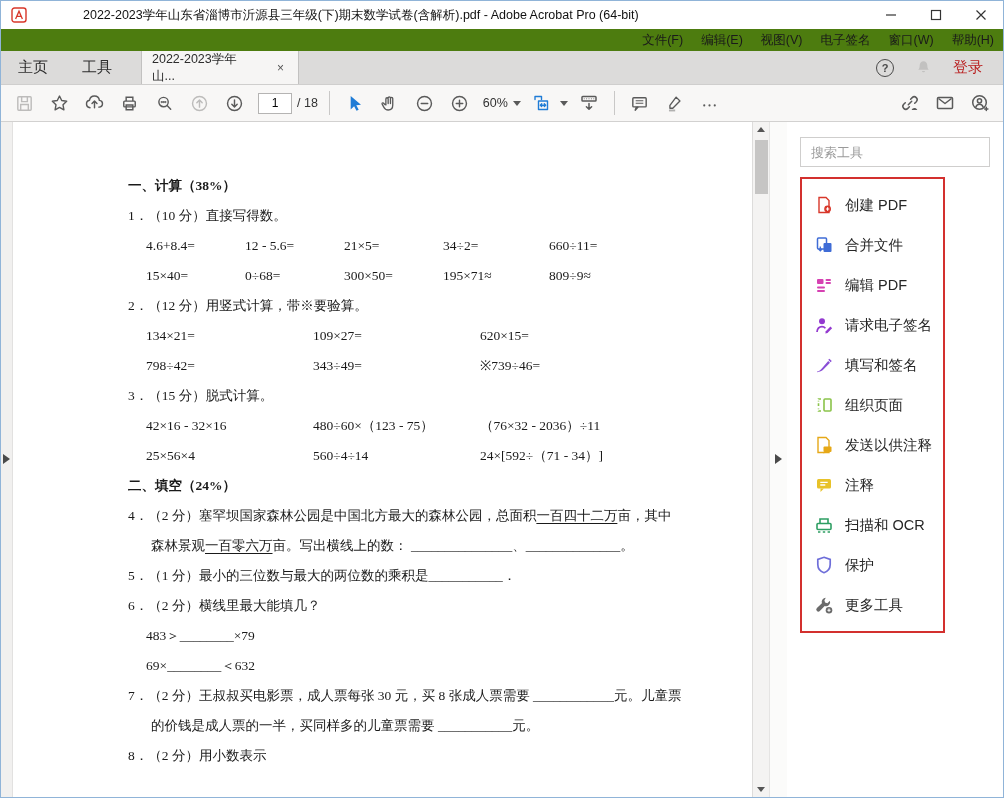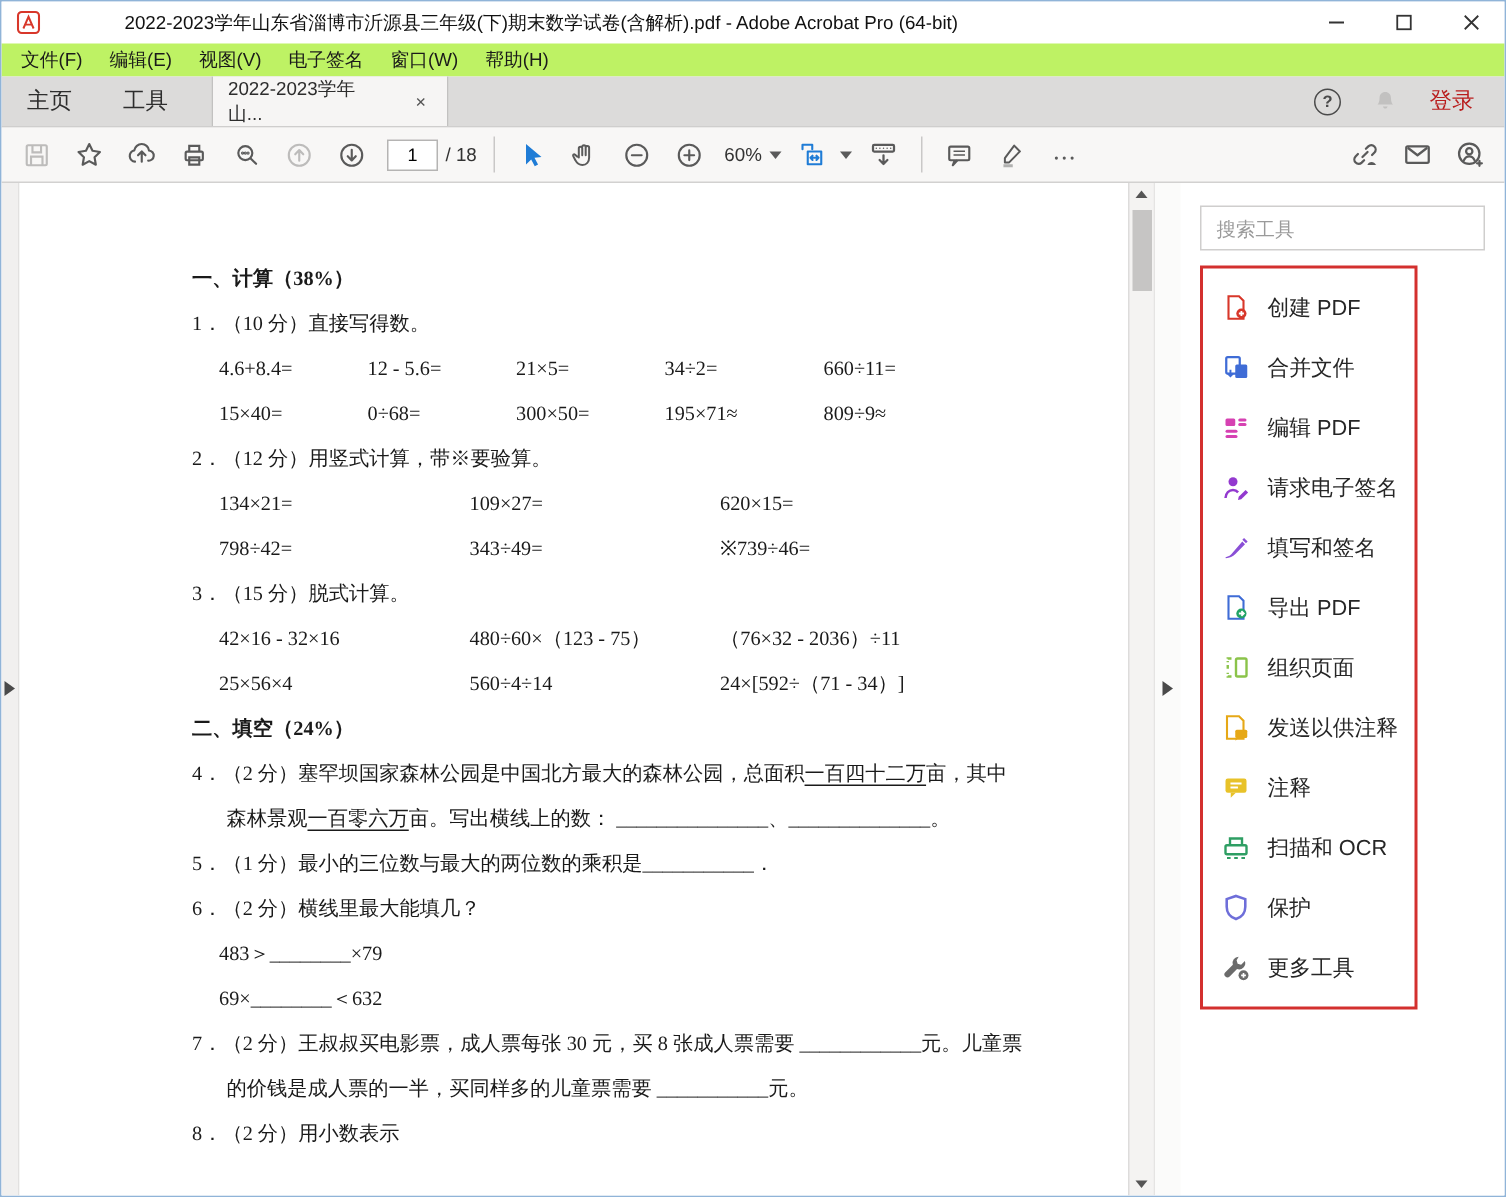--- a/index.html
+++ b/index.html
@@ -9,21 +9,21 @@
     background:#fff; border:1px solid #90b4d8;
     font-family:"Liberation Sans", sans-serif; color:#1a1a1a;
   }
   
   .titlebar { height:28px; display:flex; align-items:center; padding-left:10px; background:#fff; }
   .app-icon { width:16px; height:16px; margin-right:8px; flex:0 0 auto; }
   .title-text { font-size:12.5px; color:#111; white-space:nowrap;margin-left:48px; }
   .win-controls { margin-left:auto; display:flex; height:100%; }
   .win-btn { width:45px; height:100%; display:flex; align-items:center; justify-content:center; color:#333; }
   
-  .menubar { height:22px; display:flex; align-items:center; padding-left:4px; background:#bef264; font-size:12.5px; }
+  .menubar { height:22px; display:flex; align-items:center; padding-left:4px; background:#4d7c0f; font-size:12.5px;justify-content:flex-end; }
   .menu-item { padding:2px 9px; color:#1a1a1a; }
   
   .tabbar { height:34px; background:#dcdbda; display:flex; align-items:stretch; border-bottom:1px solid #cfcecd; }
   .tab-plain { padding:0 17px; display:flex; align-items:center; font-size:15px; color:#2d2d2d; }
   .tab-doc { margin-left:12px; width:158px; background:#f6f5f4; border-left:1px solid #c2c1c0; border-right:1px solid #c2c1c0;
     display:flex; align-items:center; justify-content:space-between; padding:0 10px; font-size:12.5px; color:#2d2d2d;gap:36px; }
   .tab-close { color:#555; font-size:12px; padding:2px 4px; }
   .tab-right { margin-left:auto; display:flex; align-items:center; gap:20px; padding-right:20px; }
   .help-circle { width:18px; height:18px; border:1.5px solid #4a4a4a; border-radius:50%; display:flex; align-items:center; justify-content:center; font-size:11px; font-weight:bold; color:#4a4a4a; }
   .signin { font-size:15px; color:#b91c1c; }
@@ -368,30 +368,20 @@
           <div class="tool-item">
             <span class="tool-icon" style="color: rgb(138, 79, 214);">
               <svg viewBox="0 0 20 20" width="20" height="20">
                 <path d="M3 16.5c2.2-.4 3.4-1.3 5-3.3L14.2 6 16 7.8l-6.4 6.5c-1.8 1.8-3.8 2.6-6.4 2.9z" fill="currentColor"></path>
                 <path d="M14.8 4.2l2.4 2.4" stroke="currentColor" stroke-width="1.6" fill="none"></path>
               </svg>
             </span>
             <span class="tool-label">填写和签名</span>
           </div>
           <div class="tool-item">
-            <span class="tool-icon" style="color: rgb(63, 108, 214);">
-              <svg viewBox="0 0 20 20" width="20" height="20">
-                <path d="M5 2.5h7l3 3V17.5H5z" fill="none" stroke="currentColor" stroke-width="1.4"></path>
-                <circle cx="13.6" cy="14" r="3.4" fill="#21a366" stroke="none"></circle>
-                <path d="M11.9 14h3.2M13.6 12.4l1.6 1.6-1.6 1.6" stroke="#fff" stroke-width="1.2" fill="none"></path>
-              </svg>
-            </span>
-            <span class="tool-label">导出 PDF</span>
-          </div>
-          <div class="tool-item">
             <span class="tool-icon" style="color: rgb(139, 195, 74);">
               <svg viewBox="0 0 20 20" width="20" height="20">
                 <rect x="10" y="4" width="7" height="12" rx="1" fill="none" stroke="currentColor" stroke-width="1.6"></rect>
                 <path d="M7 4H4.5v2.5M7 16H4.5v-2.5M4.5 8.3v3.4" stroke="currentColor" stroke-width="1.6" fill="none" stroke-dasharray="2.6 1.6"></path>
               </svg>
             </span>
             <span class="tool-label">组织页面</span>
           </div>
           <div class="tool-item">
             <span class="tool-icon" style="color: rgb(230, 168, 23);">

